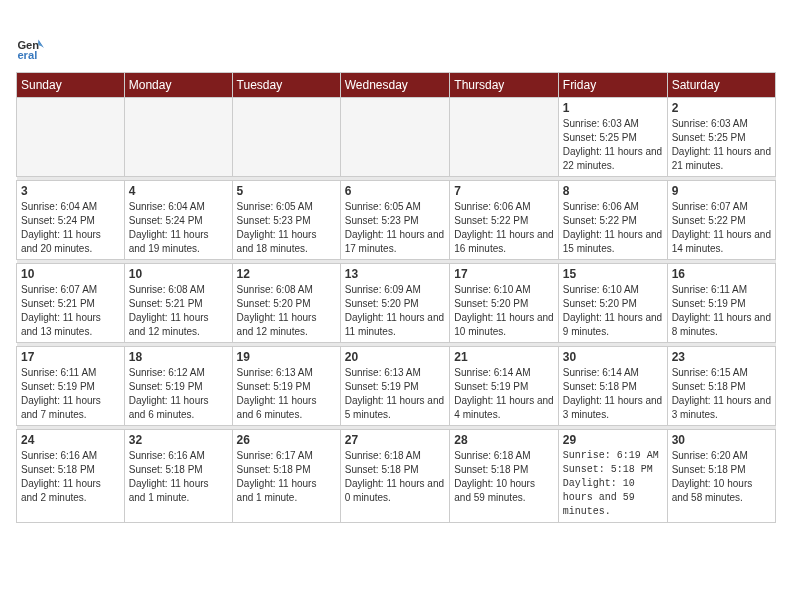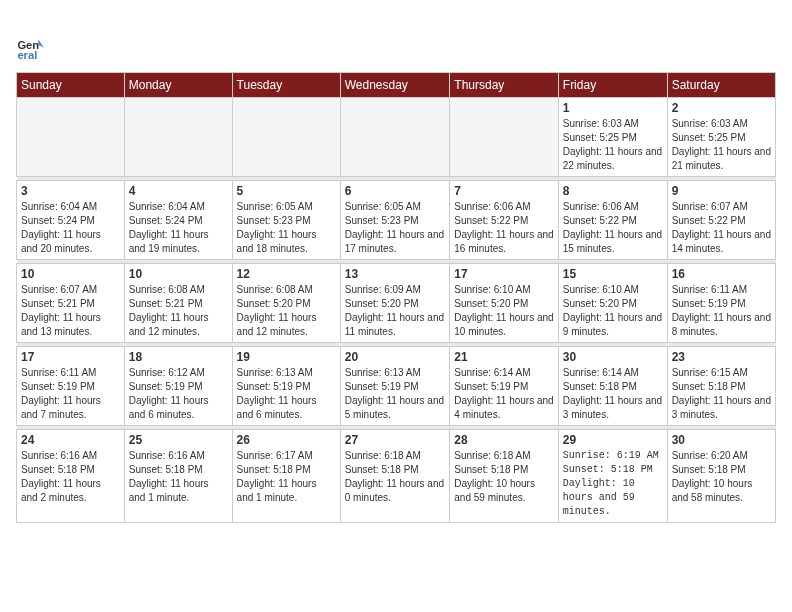--- a/index.html
+++ b/index.html
@@ -310,21 +310,21 @@
         <td></td>
       </tr>
       <tr>
         <td>
           <span class="day-num">24</span>
           <div class="day-info" style="white-space: pre-line;">Sunrise: 6:16 AM
 Sunset: 5:18 PM
 Daylight: 11 hours and 2 minutes.</div>
         </td>
         <td>
-          <span class="day-num">25</span>
+          <span class="day-num">32</span>
           <div class="day-info" style="white-space: pre-line;">Sunrise: 6:16 AM
 Sunset: 5:18 PM
 Daylight: 11 hours and 1 minute.</div>
         </td>
         <td>
           <span class="day-num">26</span>
           <div class="day-info" style="white-space: pre-line;">Sunrise: 6:17 AM
 Sunset: 5:18 PM
 Daylight: 11 hours and 1 minute.</div>
         </td>

